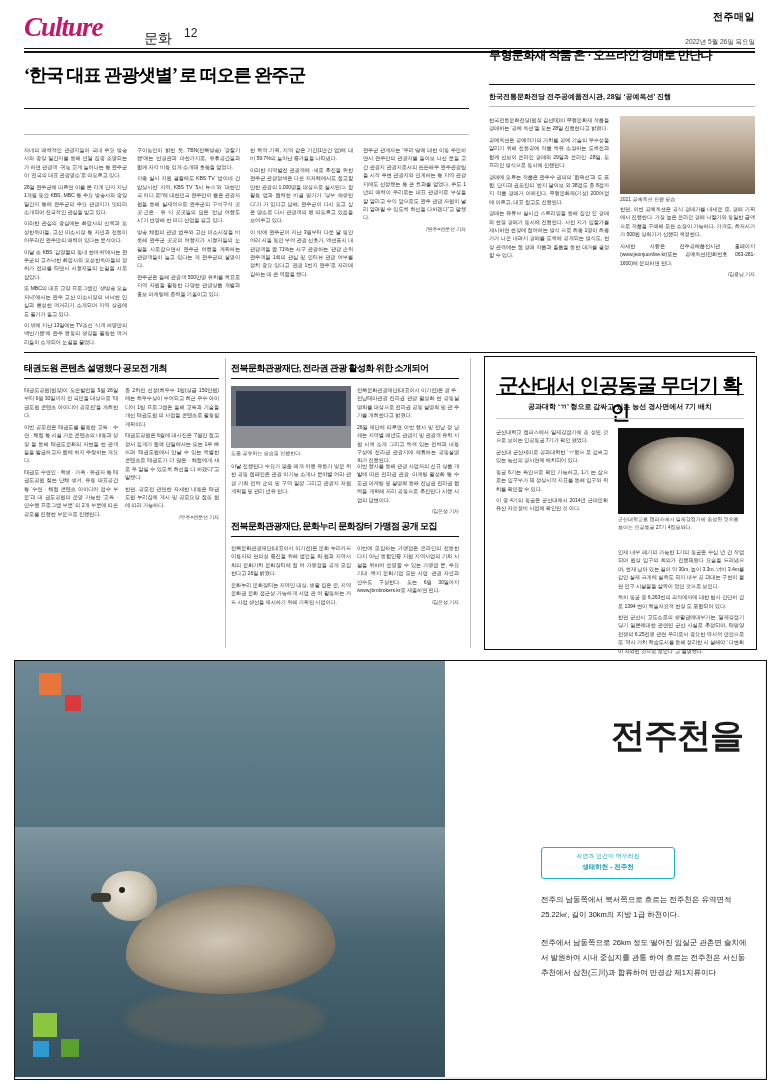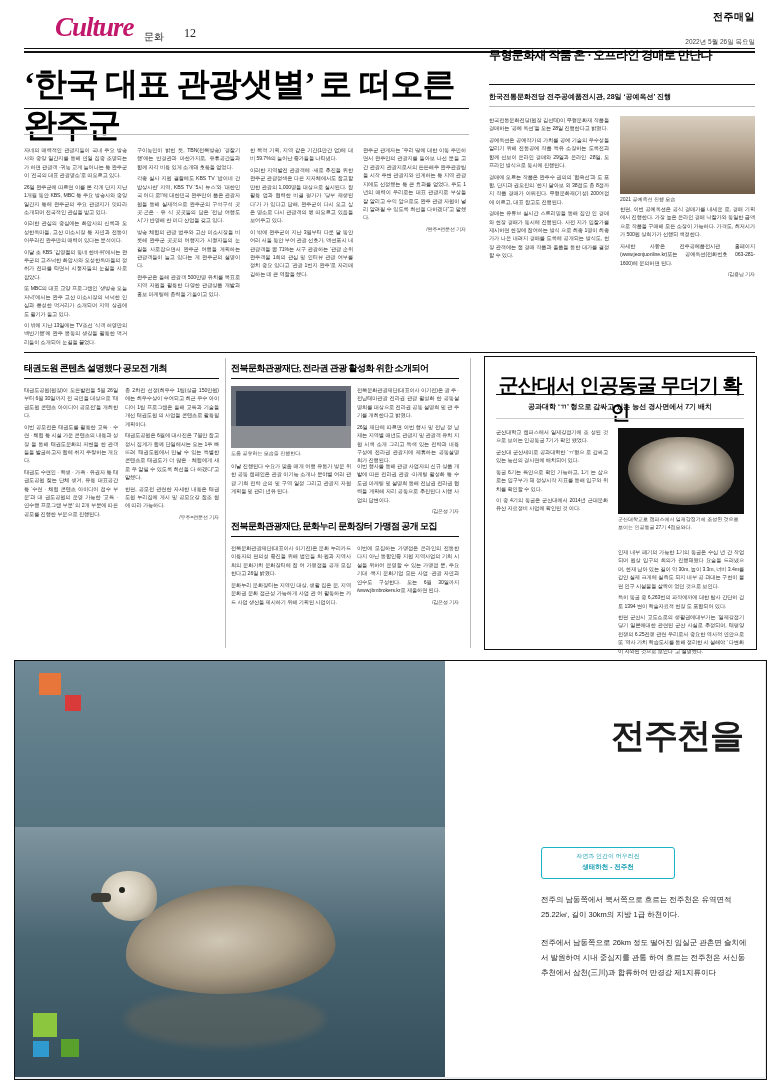--- a/index.html
+++ b/index.html
@@ -14,38 +14,38 @@
   }
   .paper-name{
     position:absolute;right:0;top:2px;font-size:10px;font-weight:bold;color:#111;
     letter-spacing:.5px;
   }
   .issue-date{
     position:absolute;right:0;top:30px;font-size:6.5px;color:#444;
   }
   .culture-logo{
     position:absolute;left:0;top:4px;font-family:"Liberation Serif", serif;
-    font-style:italic;font-weight:bold;font-size:27px;color:#c2186b;letter-spacing:-1px;margin-left:31px;
+    font-style:italic;font-weight:bold;font-size:27px;color:#c2186b;letter-spacing:-1px;
   }
   .culture-kor{
-    position:absolute;left:120px;top:22px;font-size:10px;color:#222;
+    position:absolute;left:120px;top:22px;font-size:14px;color:#222;
   }
   .page-num{
-    position:absolute;left:160px;top:18px;font-size:12px;color:#222;font-family:Liberation Serif, serif;
+    position:absolute;left:160px;top:18px;font-size:12px;color:#222;
   }
   .rule-top{
     position:absolute;left:24px;right:24px;top:48px;height:1px;background:#111;
   }
   .rule-top2{
     position:absolute;left:24px;right:24px;top:51px;height:2px;background:#111;
   }
   
   .headline{
     position:absolute;left:24px;top:64px;width:445px;
-    font-family:"Liberation Serif", serif;font-weight:bold;font-size:33px;color:#000;
+    font-family:"Liberation Serif", serif;font-weight:bold;font-size:18px;color:#000;
     letter-spacing:-1px;line-height:1.25;
   }
   .subhead-rule{
     position:absolute;left:24px;width:445px;top:108px;height:1px;background:#111;
   }
   .subhead{
     position:absolute;left:24px;top:116px;width:445px;font-size:9.5px;color:#111;
     font-weight:bold;letter-spacing:-.2px;
   }
   .subhead-rule2{

